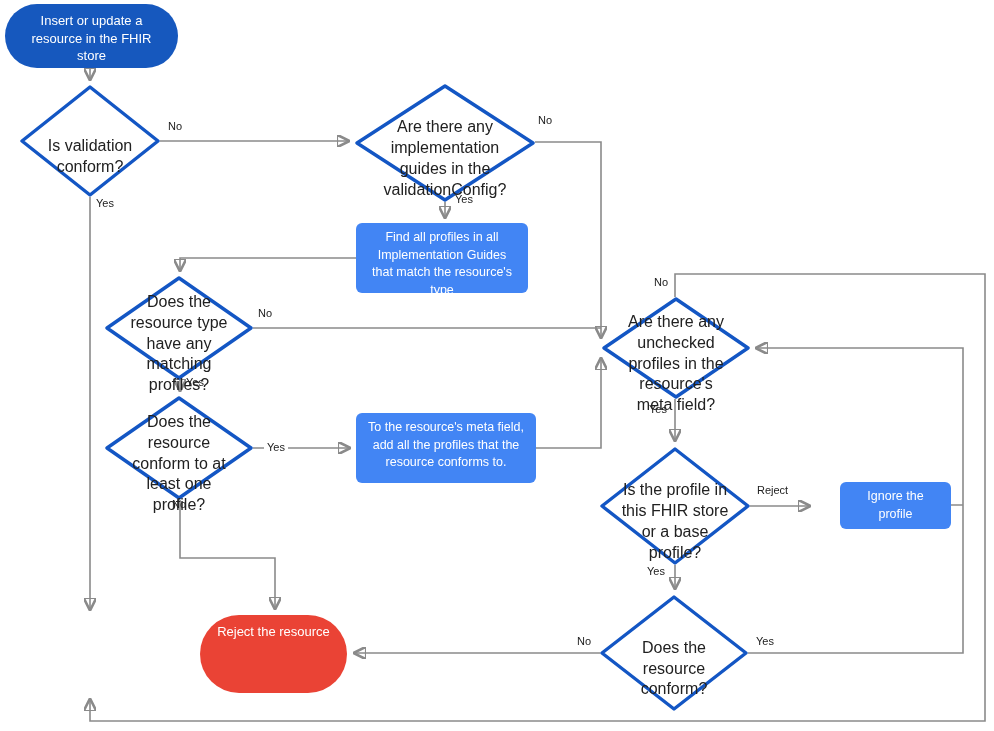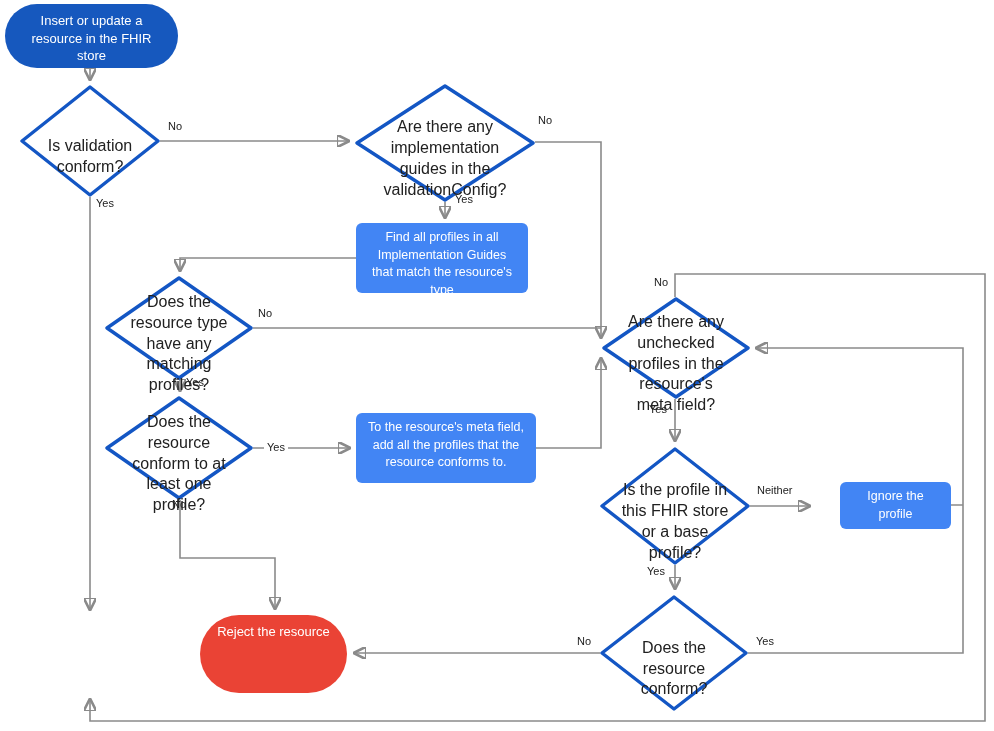--- a/index.html
+++ b/index.html
@@ -152,18 +152,18 @@
   <span class="edge-label" style="left:168px; top:121px;">No</span>
   <span class="edge-label" style="left:96px; top:198px;">Yes</span>
   <span class="edge-label" style="left:538px; top:115px;">No</span>
   <span class="edge-label" style="left:455px; top:194px;">Yes</span>
   <span class="edge-label" style="left:258px; top:308px;">No</span>
   <span class="edge-label" style="left:186px; top:377px;">Yes</span>
   <span class="edge-label on-line" style="left:264px; top:441px;">Yes</span>
   <span class="edge-label" style="left:172px; top:499px;">No</span>
   <span class="edge-label" style="left:654px; top:277px;">No</span>
   <span class="edge-label" style="left:649px; top:404px;">Yes</span>
-  <span class="edge-label" style="left:757px; top:485px;">Neither</span>
+  <span class="edge-label" style="left:757px; top:485px;">Reject</span>
   <span class="edge-label" style="left:647px; top:566px;">Yes</span>
   <span class="edge-label" style="left:577px; top:636px;">No</span>
   <span class="edge-label" style="left:756px; top:636px;">Yes</span>
 
 </div>
 
 </body></html>

